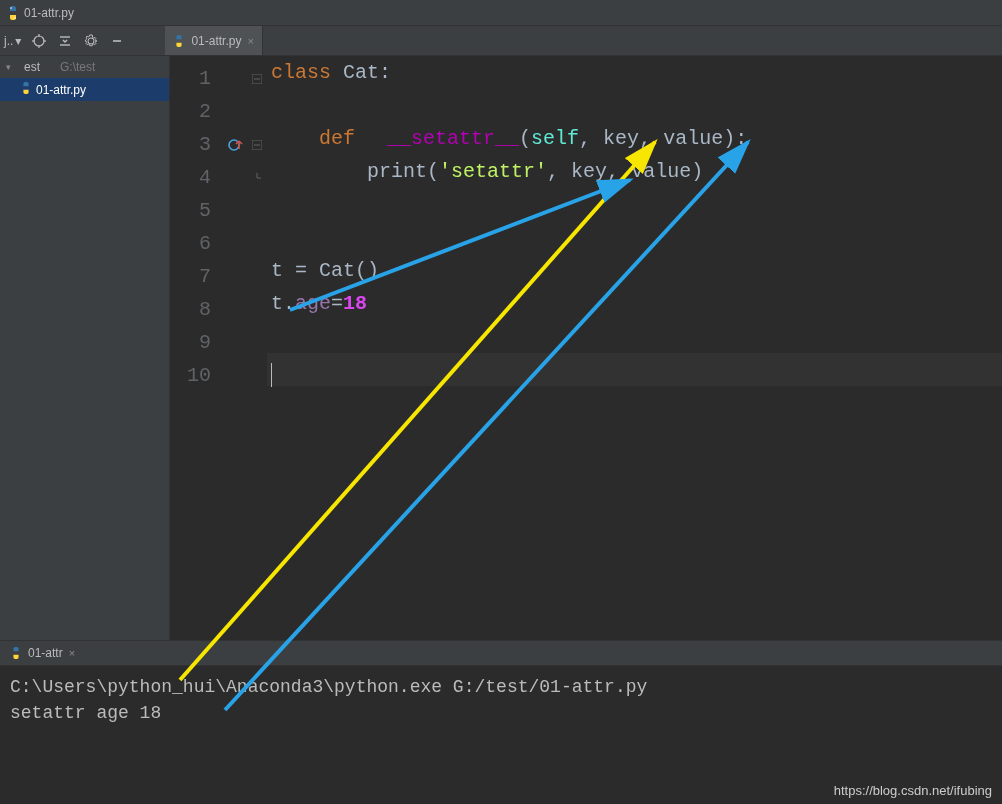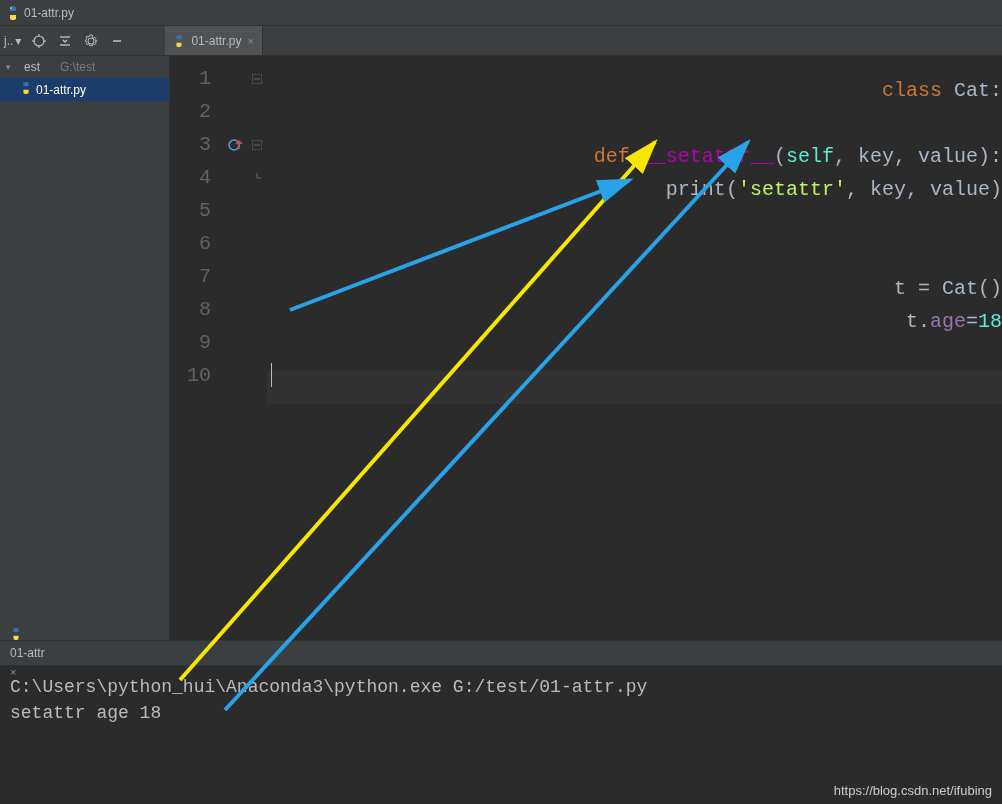--- a/index.html
+++ b/index.html
@@ -53,41 +53,41 @@
   }
   .gutter {
     width:55px; text-align:right; color:#606366; padding-top:6px;
     user-select:none;
   }
   .gutter div { padding-right:14px; height:33px; }
   .gutter-icons { width:22px; padding-top:6px; }
   .gutter-icons div { height:33px; display:flex; align-items:center; justify-content:center; }
   .fold-col { width:20px; padding-top:6px; border-right:0px solid #444; }
   .fold-col div { height:33px; display:flex; align-items:center; justify-content:center; color:#606366; font-size:12px; }
-  .code { flex:1; padding-top:18px; position:relative;text-align:right; }
+  .code { flex:1; padding-top:0; position:relative; }
   .code .line { height:33px; white-space:pre; padding-left:4px; }
   .kw { color:#cc7832; }
-  .fn { color:#b200b2; }
+  .fn { color:#b200b2;margin-left:20px; }
   .self { color:#5eead4; }
   .str { color:#bef264; }
-  .num { color:#5eead4; }
+  .num { color:#d946ef;font-weight:bold; }
   .ident { color:#a9b7c6; }
   .op { color:#a9b7c6; }
   .attr-purple { color:#9876aa; }
   .current-line { background:#323232; }
   .caret {
     position:absolute; width:1px; height:24px; background:#bbb;
     left:4px; top: calc(6px + 33px*9 + 4px);
   }
   .console-tabs {
     height:26px; background:#3c3f41; display:flex; align-items:center;
     border-top:1px solid #323232; border-bottom:1px solid #323232;
     padding-left:10px; font-size:12px;
   }
-  .console-tab { display:flex; gap:6px; color:#bbb;flex-direction:column; }
+  .console-tab { display:flex; align-items:center; gap:6px; color:#bbb; }
   .console-tab .close-x { color:#8a8a8a; font-size:11px; }
   .console {
     background:#2b2b2b; height:156px; padding:8px 10px;
     font-family:"Consolas","Courier New",monospace;
     font-size:18px; color:#bbbbbb; line-height:26px;
   }
   .watermark {
     position:absolute; right:10px; bottom:6px;
     font-size:13px; color:#dedede; opacity:.9;
     font-family: Arial, sans-serif;

